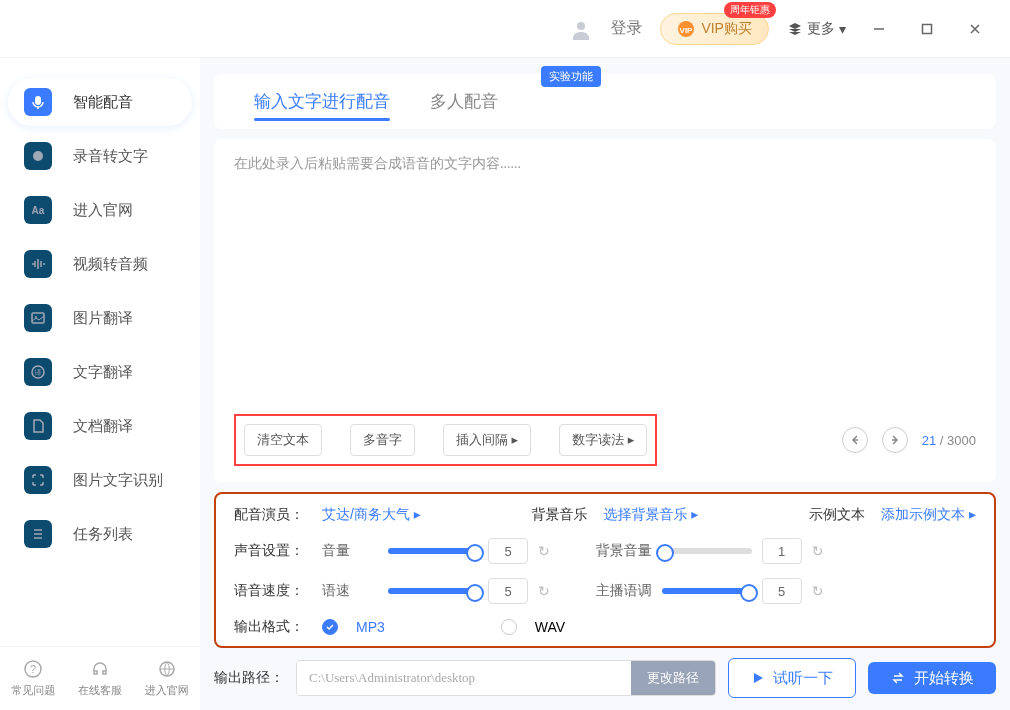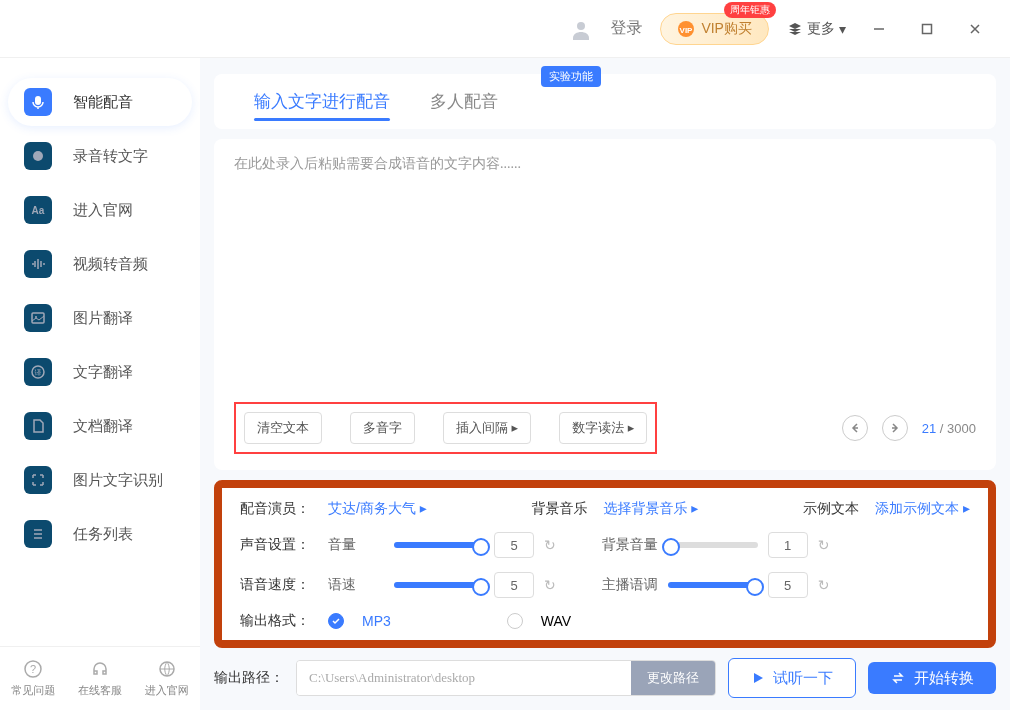--- a/index.html
+++ b/index.html
@@ -34,21 +34,21 @@
 .exp-badge { position: absolute; top: -8px; left: 327px; background: #3a7bff; color: #fff; font-size: 11px; padding: 3px 8px; border-radius: 4px; }
 .editor { flex: 1; background: #fff; border-radius: 8px; padding: 16px 20px; display: flex; flex-direction: column; }
 .editor-text { flex: 1; color: #555; font-size: 14px; outline: none; border: none; resize: none; width: 100%; font-family: Liberation Serif, serif; }
 .editor-text::placeholder { color: #999; }
 .editor-bottom { display: flex; align-items: center; gap: 10px; }
 .ed-btns { display: flex; gap: 28px; border: 2px solid #ff4040; padding: 8px; }
 .ed-btn { border: 1px solid #ddd; background: #fff; border-radius: 4px; padding: 6px 12px; cursor: pointer; font-size: 13px; color: #555; }
 .ed-right { margin-left: auto; display: flex; align-items: center; gap: 14px; color: #888; font-size: 13px; }
 .circ-btn { width: 26px; height: 26px; border: 1px solid #ccc; border-radius: 50%; display: flex; align-items: center; justify-content: center; cursor: pointer; color: #888; }
 .count-cur { color: #3a7bff; }
-.settings { border: 8px solid #c2410c; background: #fff; border-radius: 8px; padding: 12px 18px 10px; display: flex; flex-direction: column; gap: 14px; }
+.settings { border: 2px solid #c2410c; background: #fff; border-radius: 8px; padding: 12px 18px 10px; display: flex; flex-direction: column; gap: 14px; }
 .srow { display: flex; align-items: center; gap: 16px; font-size: 14px; }
 .slabel { color: #333; font-weight: 500; width: 72px; }
 .slink { color: #3a7bff; cursor: pointer; display: inline-flex; align-items: center; gap: 4px; }
 .sgroup { display: flex; align-items: center; gap: 10px; }
 .sgroup-label { color: #666; width: 56px; }
 .slider { width: 90px; height: 6px; background: #3a7bff; border-radius: 3px; position: relative; cursor: pointer; }
 .slider::after { content: ""; position: absolute; right: -6px; top: -4px; width: 14px; height: 14px; border: 2px solid #3a7bff; background: #fff; border-radius: 50%; }
 .slider.empty { background: #ddd; }
 .slider.empty::after { right: auto; left: -6px; border-color: #3a7bff; }
 .numbox { width: 40px; height: 26px; border: 1px solid #ddd; border-radius: 4px; text-align: center; font-size: 13px; color: #666; }

